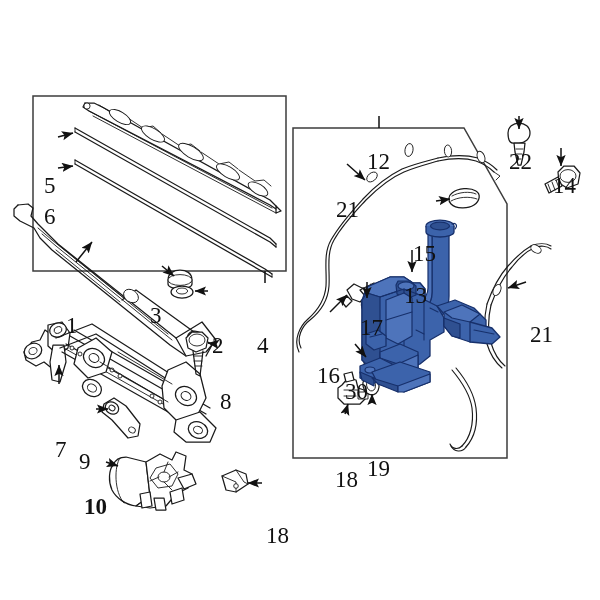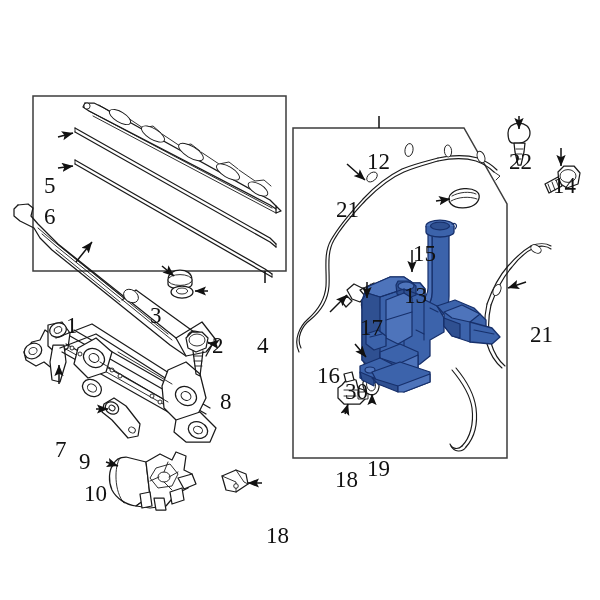--- a/index.html
+++ b/index.html
@@ -381,21 +381,21 @@
 
 <div class="callout" style="left: 66px; top: 268px;">1</div>
 <div class="callout" style="left: 212px; top: 288px;">2</div>
 <div class="callout" style="left: 150px; top: 258px;">3</div>
 <div class="callout" style="left: 257px; top: 288px;">4</div>
 <div class="callout" style="left: 44px; top: 128px;">5</div>
 <div class="callout" style="left: 44px; top: 159px;">6</div>
 <div class="callout" style="left: 55px; top: 392px;">7</div>
 <div class="callout" style="left: 220px; top: 344px;">8</div>
 <div class="callout" style="left: 79px; top: 404px;">9</div>
-<div class="callout" style="left: 84px; top: 436px;">10</div>
+<div class="callout" style="left: 84px; top: 449px; font-weight: bold;">10</div>
 <div class="callout" style="left: 266px; top: 478px;">18</div>
 <div class="callout" style="left: 367px; top: 104px;">12</div>
 <div class="callout" style="left: 404px; top: 238px; text-align: center;">13</div>
 <div class="callout" style="left: 553px; top: 128px;">14</div>
 <div class="callout" style="left: 413px; top: 196px; text-align: right;">15</div>
 <div class="callout" style="left: 317px; top: 318px;">16</div>
 <div class="callout" style="left: 360px; top: 270px;">17</div>
 <div class="callout" style="left: 335px; top: 422px;">18</div>
 <div class="callout" style="left: 367px; top: 411px; text-align: center;">19</div>
 <div class="callout" style="left: 345px; top: 334px;">30</div>

